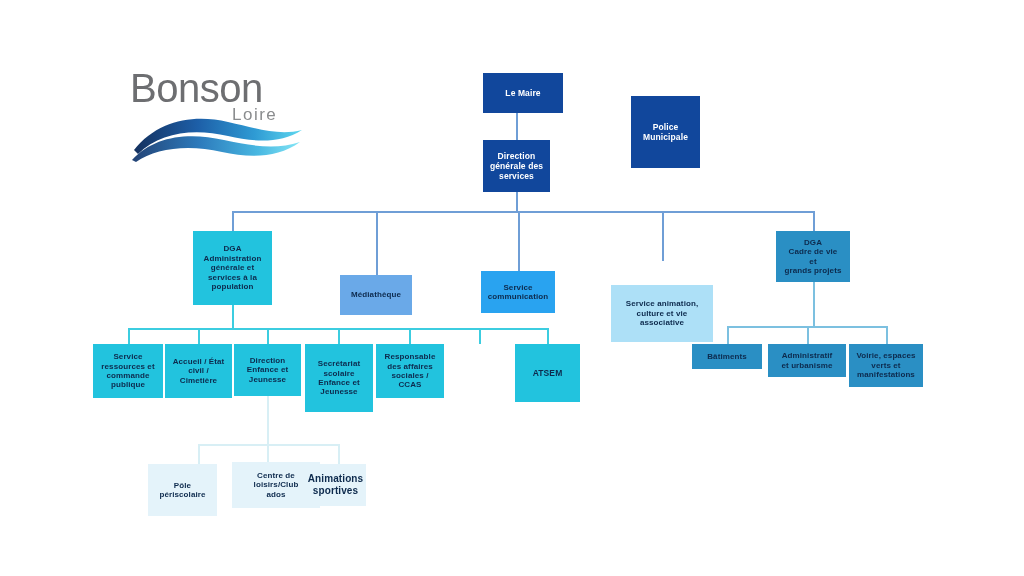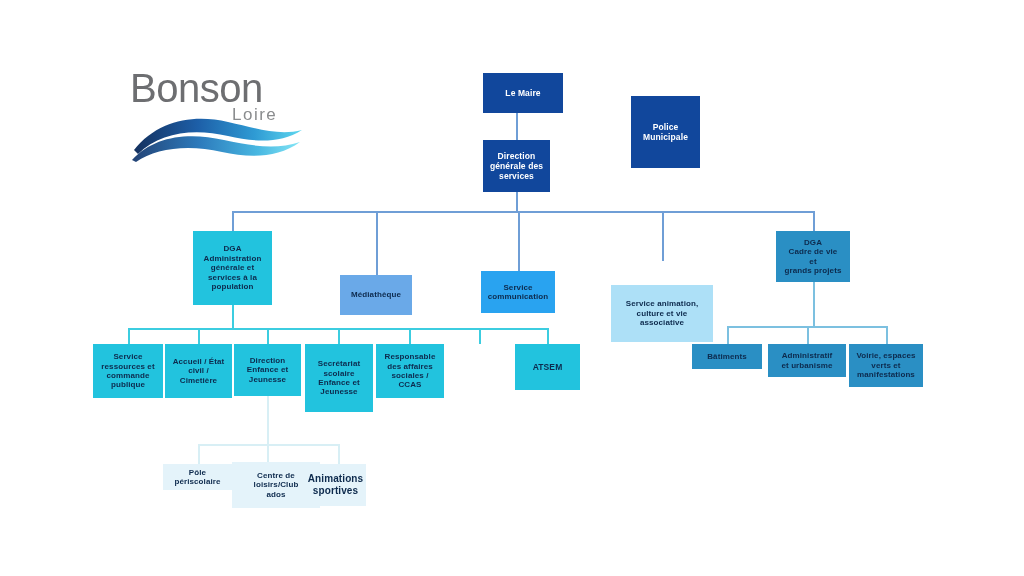--- a/index.html
+++ b/index.html
@@ -174,37 +174,37 @@
 
   <div class="node lvl-cyan" style="left:305px; top:344px; width:68px; height:68px; font-size:8px;">
     <span>Secrétariat<br>scolaire<br>Enfance et<br>Jeunesse</span>
   </div>
 
   <div class="node lvl-cyan" style="left:376px; top:344px; width:68px; height:54px; font-size:8px;">
     <span>Responsable<br>des affaires<br>sociales /<br>CCAS</span>
   </div>
 
 
-  <div class="node lvl-cyan" style="left:515px; top:344px; width:65px; height:46px; font-size:8.5px;">
+  <div class="node lvl-cyan" style="left:515px; top:344px; width:65px; height:58px; font-size:8.5px;">
     <span>ATSEM</span>
   </div>
 
   <div class="node lvl-steel" style="left:692px; top:344px; width:70px; height:25px; font-size:8px;">
     <span>Bâtiments</span>
   </div>
 
   <div class="node lvl-steel" style="left:768px; top:344px; width:78px; height:33px; font-size:8px;">
     <span>Administratif<br>et urbanisme</span>
   </div>
 
   <div class="node lvl-steel" style="left:849px; top:344px; width:74px; height:43px; font-size:8px;">
     <span>Voirie, espaces<br>verts et<br>manifestations</span>
   </div>
 
-  <div class="node lvl-faint" style="left:163px; top:464px; width:69px; height:26px; font-size:8px;">
+  <div class="node lvl-faint" style="left:148px; top:464px; width:69px; height:52px; font-size:8px;">
     <span>Pôle<br>périscolaire</span>
   </div>
 
   <div class="node lvl-faint" style="left:232px; top:462px; width:88px; height:46px; font-size:8px;">
     <span>Centre de<br>loisirs/Club<br>ados</span>
   </div>
 
   <div class="node lvl-faint" style="left:305px; top:464px; width:61px; height:42px; font-size:10px;">
     <span>Animations<br>sportives</span>
   </div>

